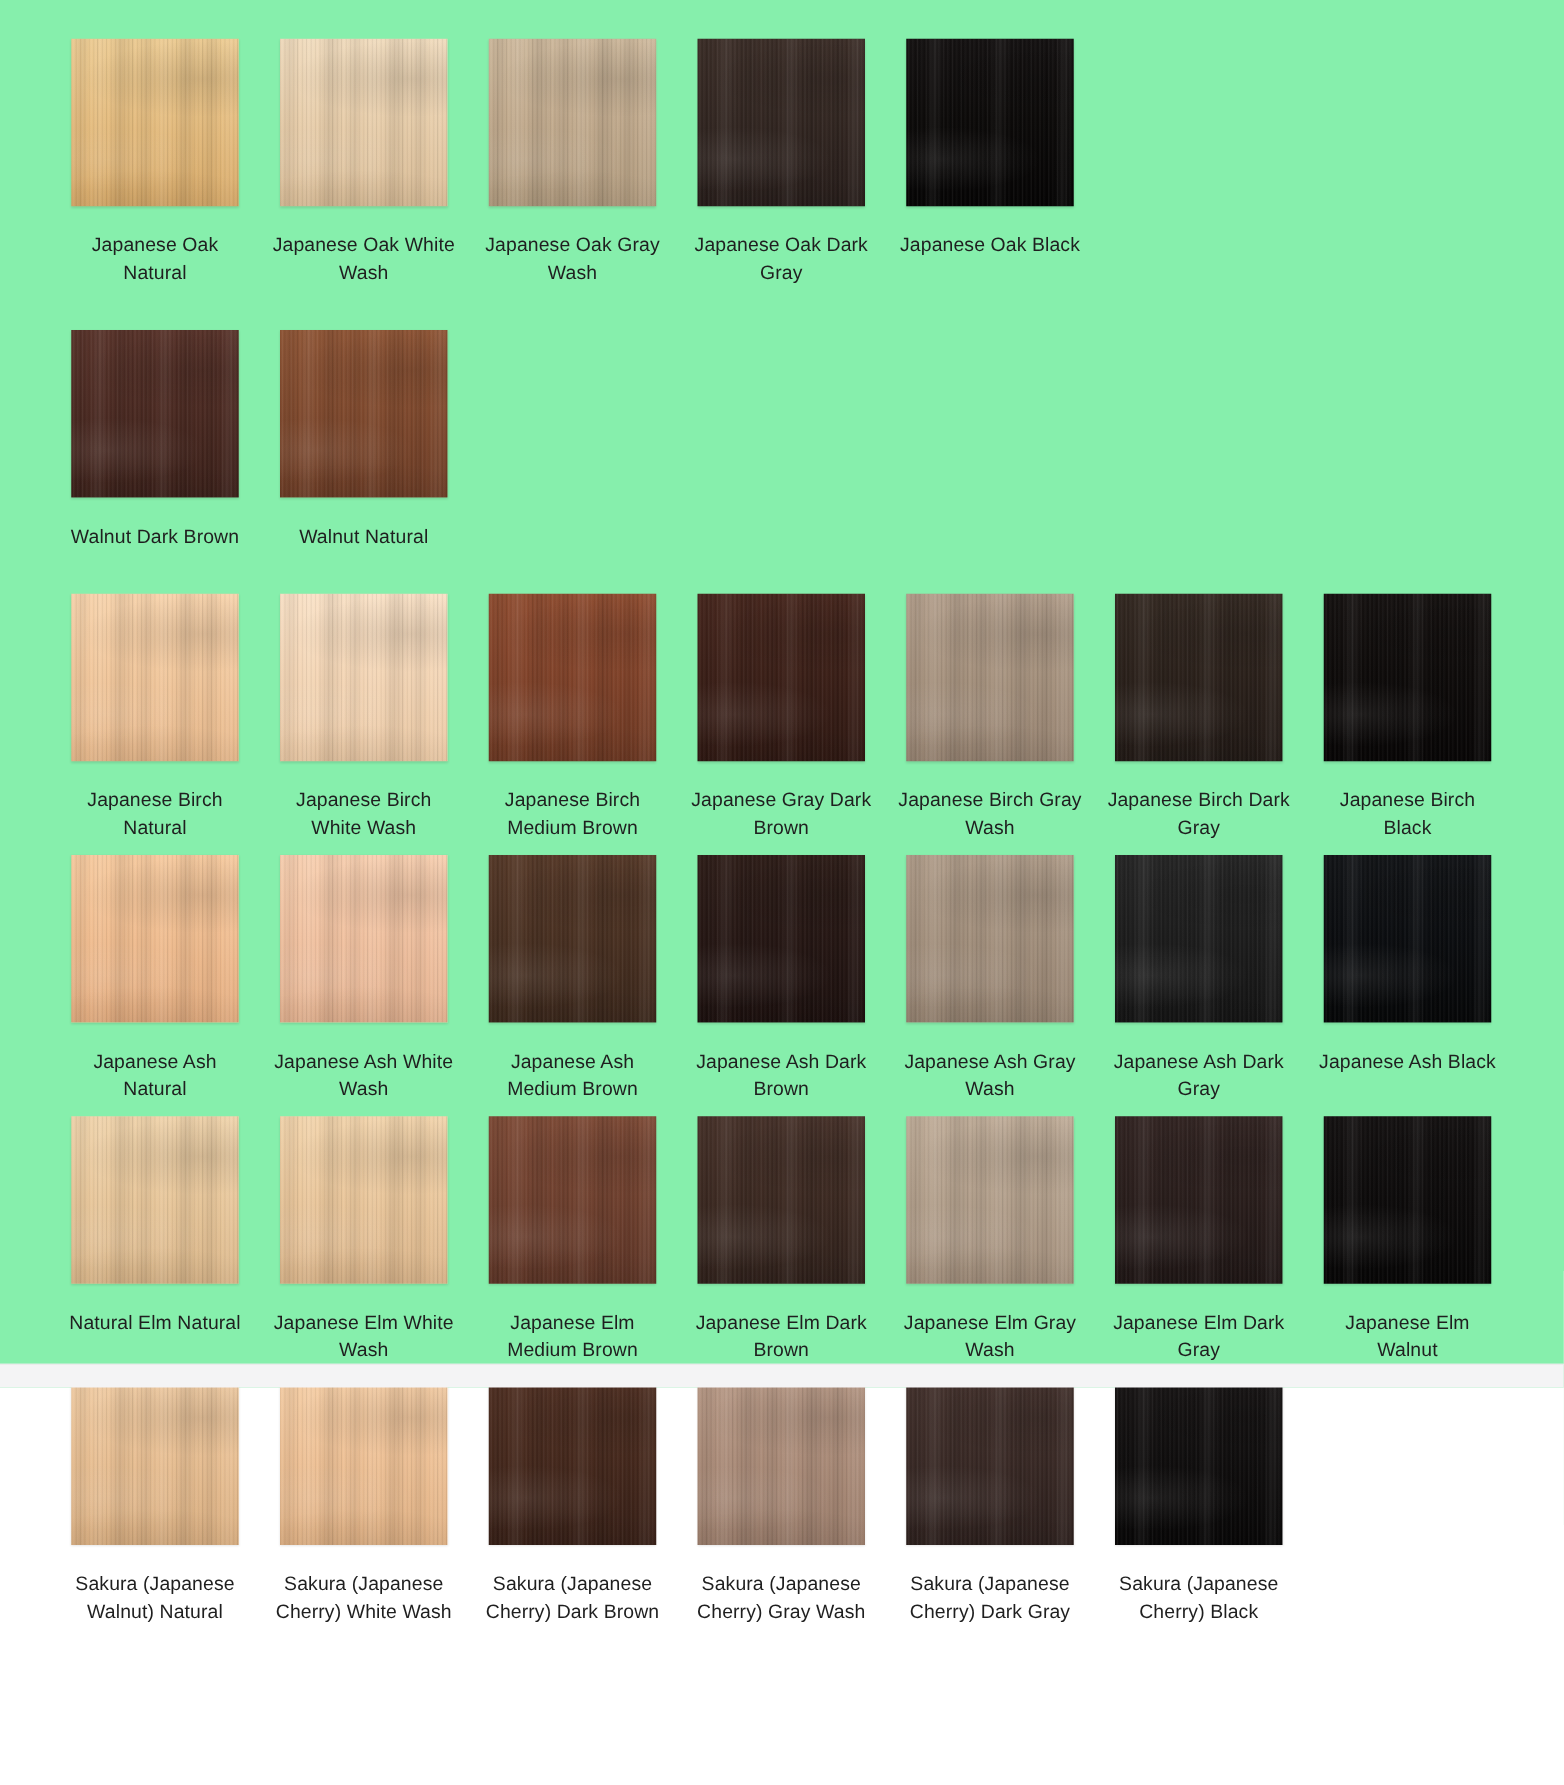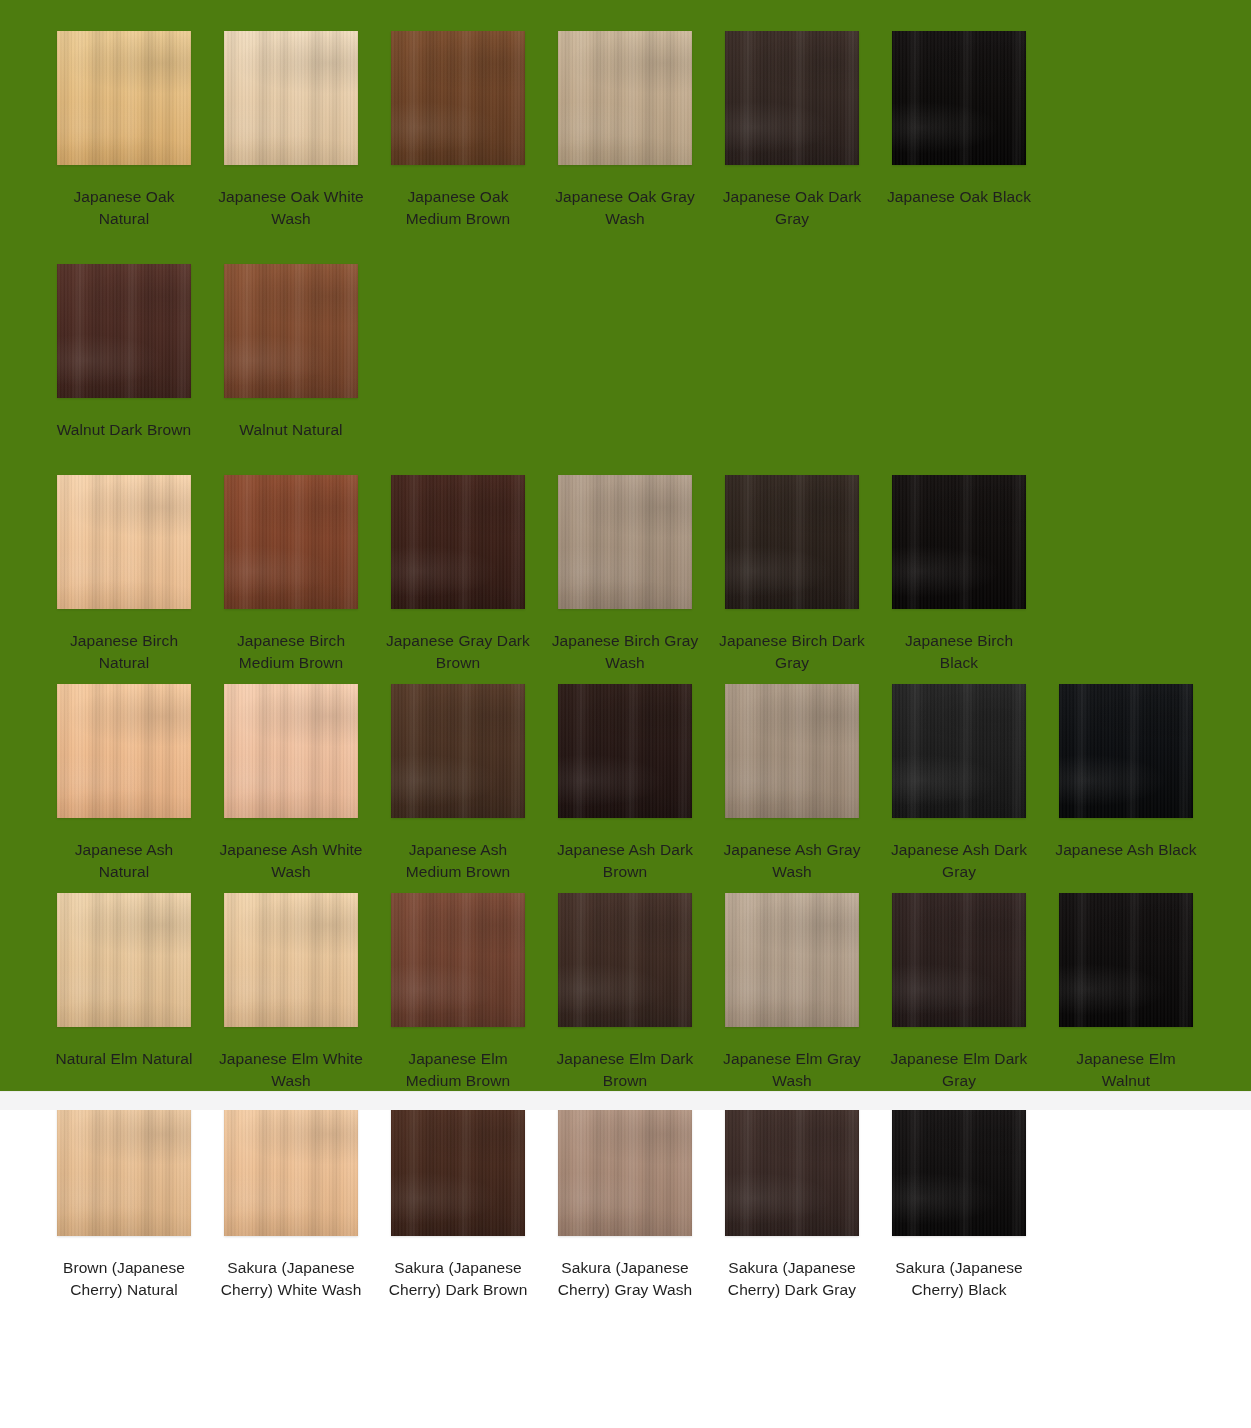--- a/index.html
+++ b/index.html
@@ -14,21 +14,21 @@
     font-family: "Liberation Sans", sans-serif;
     color: #1b1b1b;
     overflow: hidden;
     position: relative;
   }
 
   .page {
     position: relative;
     width: 1251px;
     height: 1110px;
-    background: #4d7c0f;
+    background: #86efac;
     box-sizing: border-box;
   }
 
   .swatch-grid {
     position: absolute;
     left: 57px;
     top: 31px;
     width: 1144px;
     display: grid;
     grid-template-columns: repeat(7, 134px);
@@ -134,28 +134,20 @@
       </div>
       <div class="swatch-cell">
         <div class="swatch-chip" style="background: linear-gradient(rgb(240, 219, 189) 0%, rgb(232, 206, 171) 48%, rgb(220, 191, 153) 100%);">
           <div class="grain-figure"></div>
           <div class="grain-wide"></div>
           <div class="grain-fine"></div>
         </div>
         <div class="swatch-label">Japanese Oak White Wash</div>
       </div>
       <div class="swatch-cell">
-        <div class="swatch-chip" style="background: linear-gradient(rgb(125, 78, 46) 0%, rgb(109, 66, 38) 48%, rgb(93, 56, 31) 100%);">
-          <div class="grain-figure"></div>
-          <div class="grain-wide"></div>
-          <div class="grain-fine"></div>
-        </div>
-        <div class="swatch-label">Japanese Oak Medium Brown</div>
-      </div>
-      <div class="swatch-cell">
         <div class="swatch-chip" style="background: linear-gradient(rgb(205, 184, 156) 0%, rgb(194, 171, 142) 48%, rgb(180, 158, 129) 100%);">
           <div class="grain-figure"></div>
           <div class="grain-wide"></div>
           <div class="grain-fine"></div>
         </div>
         <div class="swatch-label">Japanese Oak Gray Wash</div>
       </div>
       <div class="swatch-cell">
         <div class="swatch-chip" style="background: linear-gradient(rgb(60, 46, 40) 0%, rgb(51, 39, 34) 48%, rgb(39, 29, 26) 100%);">
           <div class="grain-figure"></div>
@@ -197,20 +189,28 @@
       <div class="row-spacer" style="height: 34px;"></div>
       <div class="swatch-cell">
         <div class="swatch-chip" style="background: linear-gradient(rgb(247, 211, 172) 0%, rgb(241, 199, 156) 48%, rgb(232, 185, 140) 100%);">
           <div class="grain-figure"></div>
           <div class="grain-wide"></div>
           <div class="grain-fine"></div>
         </div>
         <div class="swatch-label">Japanese Birch Natural</div>
       </div>
       <div class="swatch-cell">
+        <div class="swatch-chip" style="background: linear-gradient(rgb(249, 225, 198) 0%, rgb(244, 214, 182) 48%, rgb(236, 202, 166) 100%);">
+          <div class="grain-figure"></div>
+          <div class="grain-wide"></div>
+          <div class="grain-fine"></div>
+        </div>
+        <div class="swatch-label">Japanese Birch White Wash</div>
+      </div>
+      <div class="swatch-cell">
         <div class="swatch-chip" style="background: linear-gradient(rgb(143, 77, 49) 0%, rgb(129, 67, 42) 48%, rgb(110, 57, 35) 100%);">
           <div class="grain-figure"></div>
           <div class="grain-wide"></div>
           <div class="grain-fine"></div>
         </div>
         <div class="swatch-label">Japanese Birch Medium Brown</div>
       </div>
       <div class="swatch-cell">
         <div class="swatch-chip" style="background: linear-gradient(rgb(71, 39, 30) 0%, rgb(60, 32, 24) 48%, rgb(47, 24, 18) 100%);">
           <div class="grain-figure"></div>
@@ -357,21 +357,21 @@
         </div>
         <div class="swatch-label">Japanese Elm Walnut</div>
       </div>
       <div class="row-spacer" style="height: 10px;"></div>
       <div class="swatch-cell">
         <div class="swatch-chip" style="background: linear-gradient(rgb(240, 204, 164) 0%, rgb(232, 191, 147) 48%, rgb(219, 176, 130) 100%);">
           <div class="grain-figure"></div>
           <div class="grain-wide"></div>
           <div class="grain-fine"></div>
         </div>
-        <div class="swatch-label">Brown (Japanese Cherry) Natural</div>
+        <div class="swatch-label">Sakura (Japanese Walnut) Natural</div>
       </div>
       <div class="swatch-cell">
         <div class="swatch-chip" style="background: linear-gradient(rgb(245, 206, 166) 0%, rgb(238, 193, 150) 48%, rgb(225, 178, 133) 100%);">
           <div class="grain-figure"></div>
           <div class="grain-wide"></div>
           <div class="grain-fine"></div>
         </div>
         <div class="swatch-label">Sakura (Japanese Cherry) White Wash</div>
       </div>
       <div class="swatch-cell">

